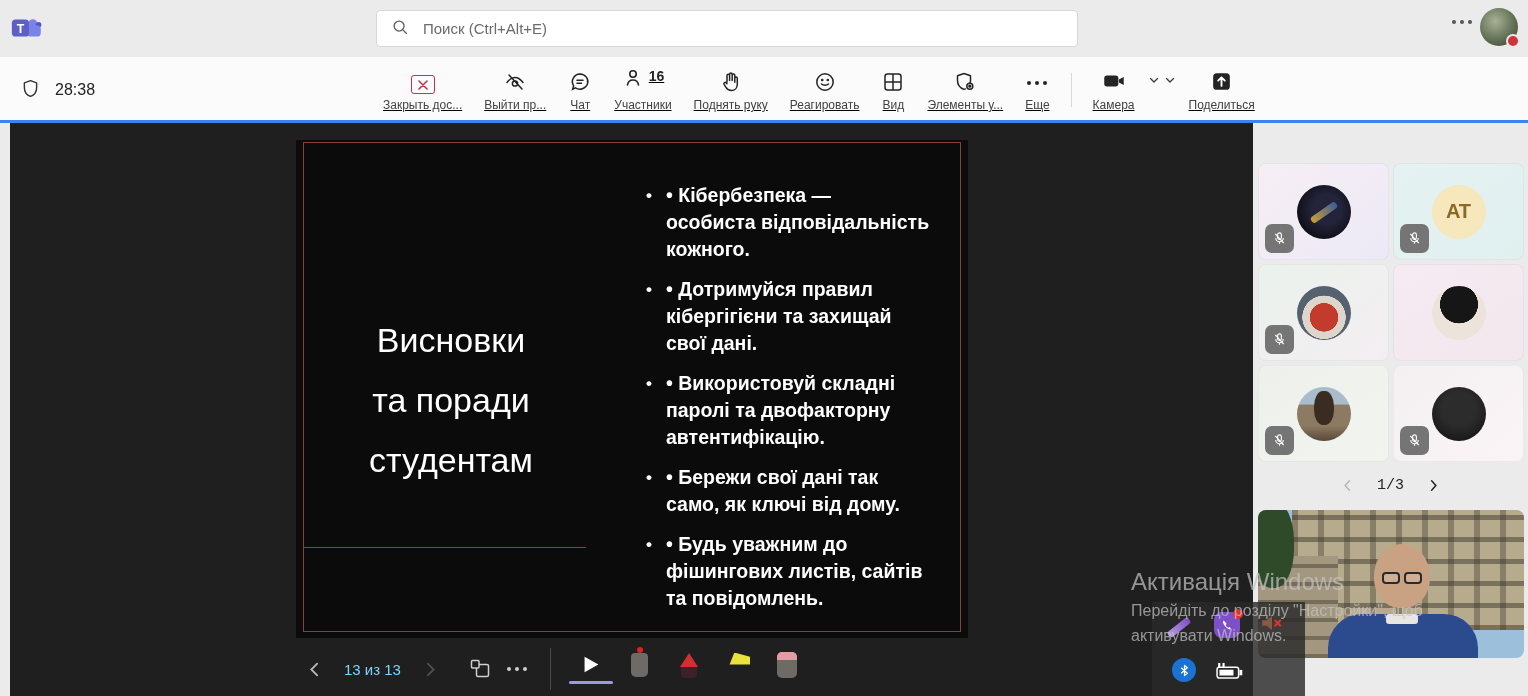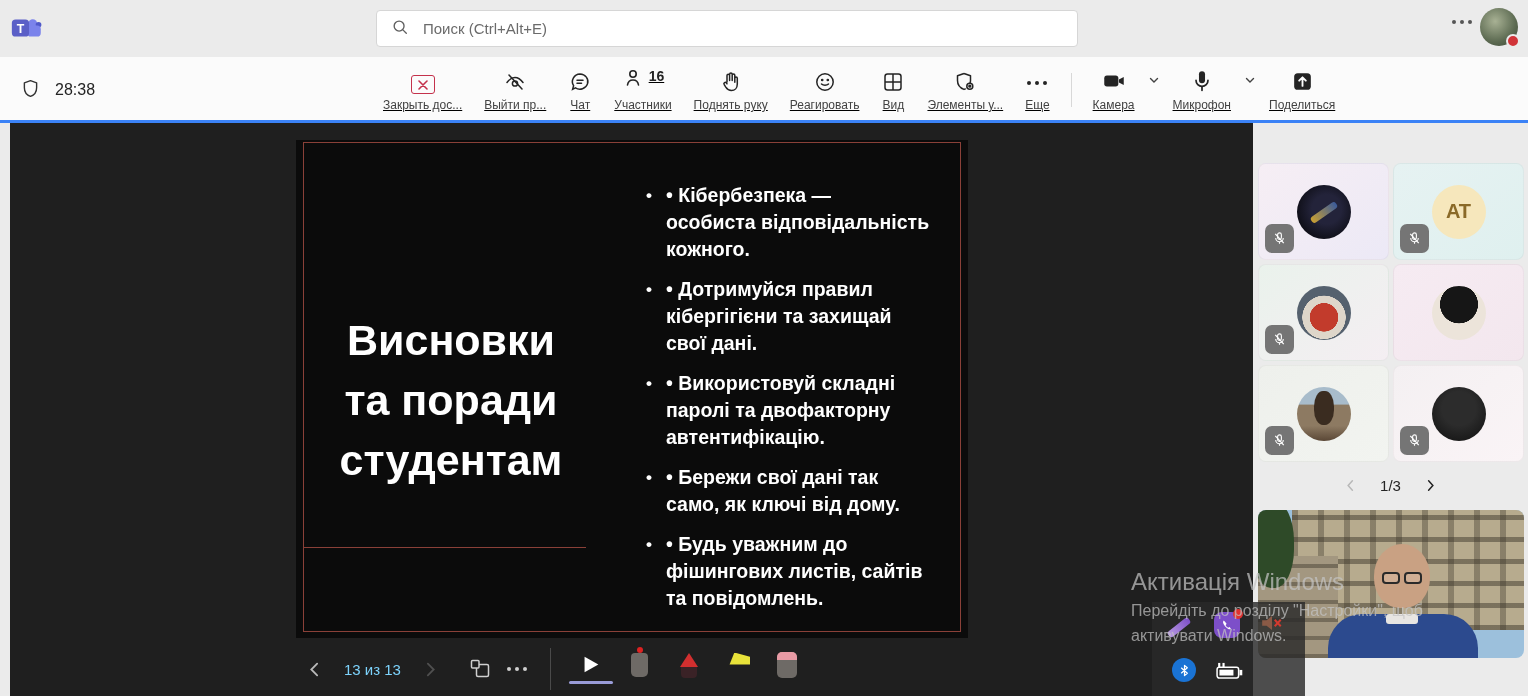--- a/index.html
+++ b/index.html
@@ -43,21 +43,21 @@
   .leave-main { flex:1; display:flex; align-items:center; justify-content:center; gap:9px; }
   .leave-lbl { font-size:14px; font-weight:bold; }
   .leave-sep { width:1px; height:24px; background:rgba(255,255,255,0.45); }
   .leave-chev { width:36px; display:flex; align-items:center; justify-content:center; }
 
   
   .stage { position:absolute; left:10px; top:123px; width:1243px; height:573px; background:#1f1f1f; }
   .slide { position:absolute; left:286px; top:17px; width:672px; height:498px; background:#0b0b0b; }
   .slide-border { position:absolute; left:7px; right:7px; top:2px; bottom:6px; border:1px solid #8a4038; }
   .slide-title { position:absolute; left:20px; top:170px; width:270px; text-align:center; color:#fff;
-                 font-size:43px; line-height:60px; font-weight:700; white-space:pre-line; }
+                 font-size:34px; line-height:60px; font-weight:400; white-space:pre-line; }
   .title-rule { position:absolute; left:7px; top:407px; width:283px; height:1px; background:#8a4038; }
   .bullets { position:absolute; left:348px; top:42px; width:290px; list-style:none; }
   .bullets li { position:relative; padding-left:22px; margin-bottom:13px; color:#fff; font-size:19.5px;
                 line-height:27px; font-weight:600; white-space:pre-line; }
   .bullets li::before { content:"\2022"; position:absolute; left:2px; top:0; font-size:17px; }
 
   .pres-toolbar { position:absolute; left:296px; top:523px; height:46px; display:flex; align-items:center; gap:15px; }
   .pt-btn { cursor:pointer; display:flex; align-items:center; justify-content:center; }
   .pt-page { color:#7dd3fc; font-size:15px; padding:0 6px; }
   .pt-div { width:1px; height:42px; background:#4a4a4a; margin:0 8px; }
@@ -90,21 +90,21 @@
   .av1 i { position:absolute; left:12px; top:24px; width:30px; height:7px; background:linear-gradient(90deg,#caa032,#3a5a9a); transform:rotate(-35deg); border-radius:3px; }
   .av2 { background:#f6e7bc; display:flex; align-items:center; justify-content:center;
          color:#8a6a28; font-weight:600; font-size:20px; }
   .av3 { background:radial-gradient(circle at 50% 58%, #c23b2c 0 34%, #ded6ca 35% 52%, #55616e 53%); }
   .av4 { background:radial-gradient(circle at 50% 34%, #161616 0 42%, #ece4da 43%); }
   .av5 { background:linear-gradient(180deg,#a8bccb 0 32%,#8d7a62 33% 72%,#5a4736); overflow:hidden; }
   .av5 i { position:absolute; left:17px; top:4px; width:20px; height:34px; background:#3a2c20; border-radius:45%; }
   .av6 { background:radial-gradient(circle at 50% 40%, #2c2c2c 0 40%, #0e0e0e); }
   .mute-badge { position:absolute; left:6px; bottom:6px; width:29px; height:29px; border-radius:7px;
                 background:#757575; display:flex; align-items:center; justify-content:center; }
-  .pager { position:absolute; left:0; top:351px; width:100%; display:flex; align-items:center; justify-content:center; gap:18px; }
+  .pager { position:absolute; left:0; top:351px; width:100%; display:flex; align-items:center; justify-content:center; gap:18px;font-family:Liberation Mono, monospace; }
   .pager .pg { font-size:15px; color:#242424; }
   .pager .pbtn { cursor:pointer; padding:4px; display:flex; }
 
   .presenter-video { position:absolute; left:5px; top:387px; width:266px; height:148px; border-radius:8px;
                      overflow:hidden; background:#9cc0dc; cursor:pointer; z-index:5; }
   .bld { position:absolute; left:34px; top:0; width:232px; height:120px; background:#b7ab8e;
          background-image:repeating-linear-gradient(0deg, rgba(62,56,44,0.5) 0 5px, transparent 5px 22px),
                           repeating-linear-gradient(90deg, rgba(62,56,44,0.38) 0 6px, transparent 6px 26px); }
   .bld2 { position:absolute; left:0; top:46px; width:80px; height:102px; background:#a39780;
           background-image:repeating-linear-gradient(0deg, rgba(62,56,44,0.45) 0 4px, transparent 4px 18px); }
@@ -288,30 +288,20 @@
           </svg>
       </span>
       <span class="lbl">Камера</span>
     </div>
     <span class="chev">
       <svg viewBox="0 0 12 12" width="12" height="12">
           <path d="M2.5 4.5 L6 8 L9.5 4.5" stroke="#424242" stroke-width="1.4" fill="none" stroke-linecap="round"></path>
         </svg>
     </span>
 
-    <div class="tool-btn">
-      <span class="ic">
-        <svg viewBox="0 0 24 24" width="26" height="26">
-            <rect x="9.2" y="3" width="5.6" height="11" rx="2.8" fill="#242424"></rect>
-            <path d="M6.5 11.5 a5.5 5.5 0 0 0 11 0" fill="none" stroke="#242424" stroke-width="1.6" stroke-linecap="round"></path>
-            <line x1="12" y1="17.3" x2="12" y2="20.6" stroke="#242424" stroke-width="1.6" stroke-linecap="round"></line>
-          </svg>
-      </span>
-      <span class="lbl">Микрофон</span>
-    </div>
     <span class="chev">
       <svg viewBox="0 0 12 12" width="12" height="12">
           <path d="M2.5 4.5 L6 8 L9.5 4.5" stroke="#424242" stroke-width="1.4" fill="none" stroke-linecap="round"></path>
         </svg>
     </span>
 
     <div class="tool-btn">
       <span class="ic">
         <svg viewBox="0 0 24 24" width="25" height="25">
             <rect x="4" y="4" width="16" height="16" rx="3.5" fill="#242424"></rect>

